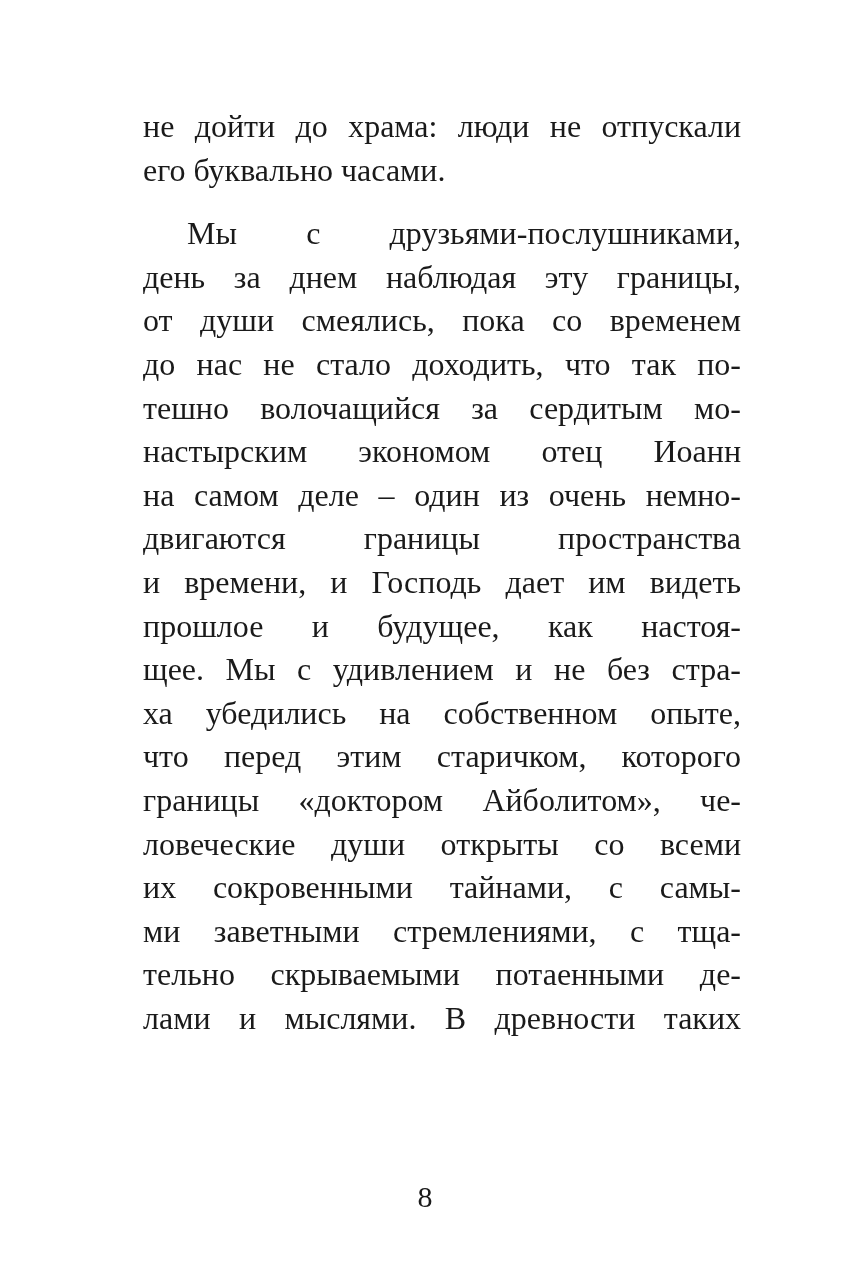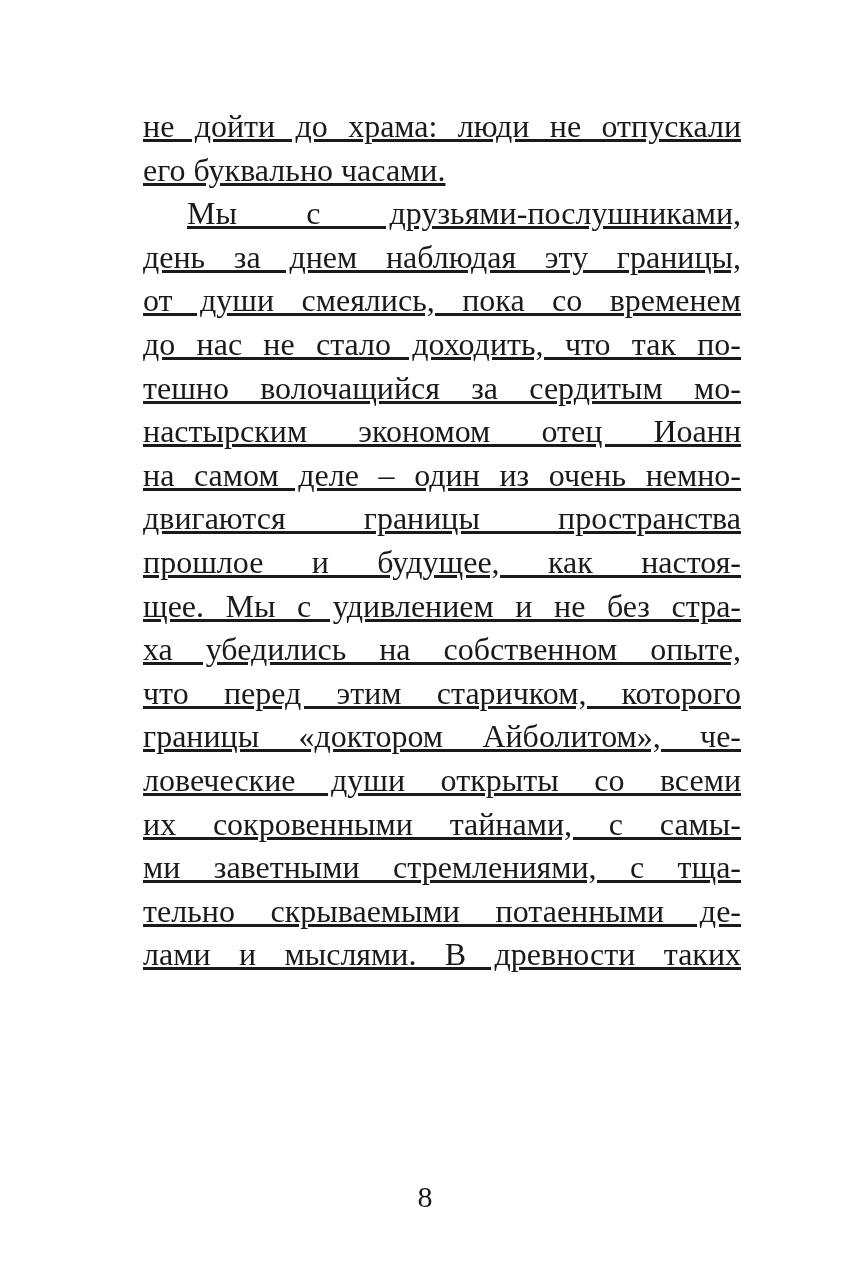--- a/index.html
+++ b/index.html
@@ -29,27 +29,27 @@
       font-size: 32px;
       line-height: 43.6px;
       color: #1a1a1a;
     }
     .line {
       display: block;
       white-space: nowrap;
       text-align: justify;
       text-align-last: justify;
       height: 43.6px;
-      text-decoration: underline;
     }
     .line.last {
       text-align-last: left;
     }
     .line.indent {
       padding-left: 44px;
+      margin-top: 20px;
     }
     .page-number {
       position: absolute;
       left: 0;
       width: 850px;
       top: 1180px;
       text-align: center;
       font-family: "Liberation Serif", "DejaVu Serif", serif;
       font-size: 30px;
       color: #1a1a1a;
@@ -63,20 +63,21 @@
     <span class="line">не дойти до храма: люди не отпускали</span>
     <span class="line last">его буквально часами.</span>
     <span class="line indent">Мы с друзьями-послушниками,</span>
     <span class="line">день за днем наблюдая эту границы,</span>
     <span class="line">от души смеялись, пока со временем</span>
     <span class="line">до нас не стало доходить, что так по-</span>
     <span class="line">тешно волочащийся за сердитым мо-</span>
     <span class="line">настырским экономом отец Иоанн</span>
     <span class="line">на самом деле – один из очень немно-</span>
     <span class="line">двигаются границы пространства</span>
+    <span class="line">и времени, и Господь дает им видеть</span>
     <span class="line">прошлое и будущее, как настоя-</span>
     <span class="line">щее. Мы с удивлением и не без стра-</span>
     <span class="line">ха убедились на собственном опыте,</span>
     <span class="line">что перед этим старичком, которого</span>
     <span class="line">границы «доктором Айболитом», че-</span>
     <span class="line">ловеческие души открыты со всеми</span>
     <span class="line">их сокровенными тайнами, с самы-</span>
     <span class="line">ми заветными стремлениями, с тща-</span>
     <span class="line">тельно скрываемыми потаенными де-</span>
     <span class="line">лами и мыслями. В древности таких</span>

